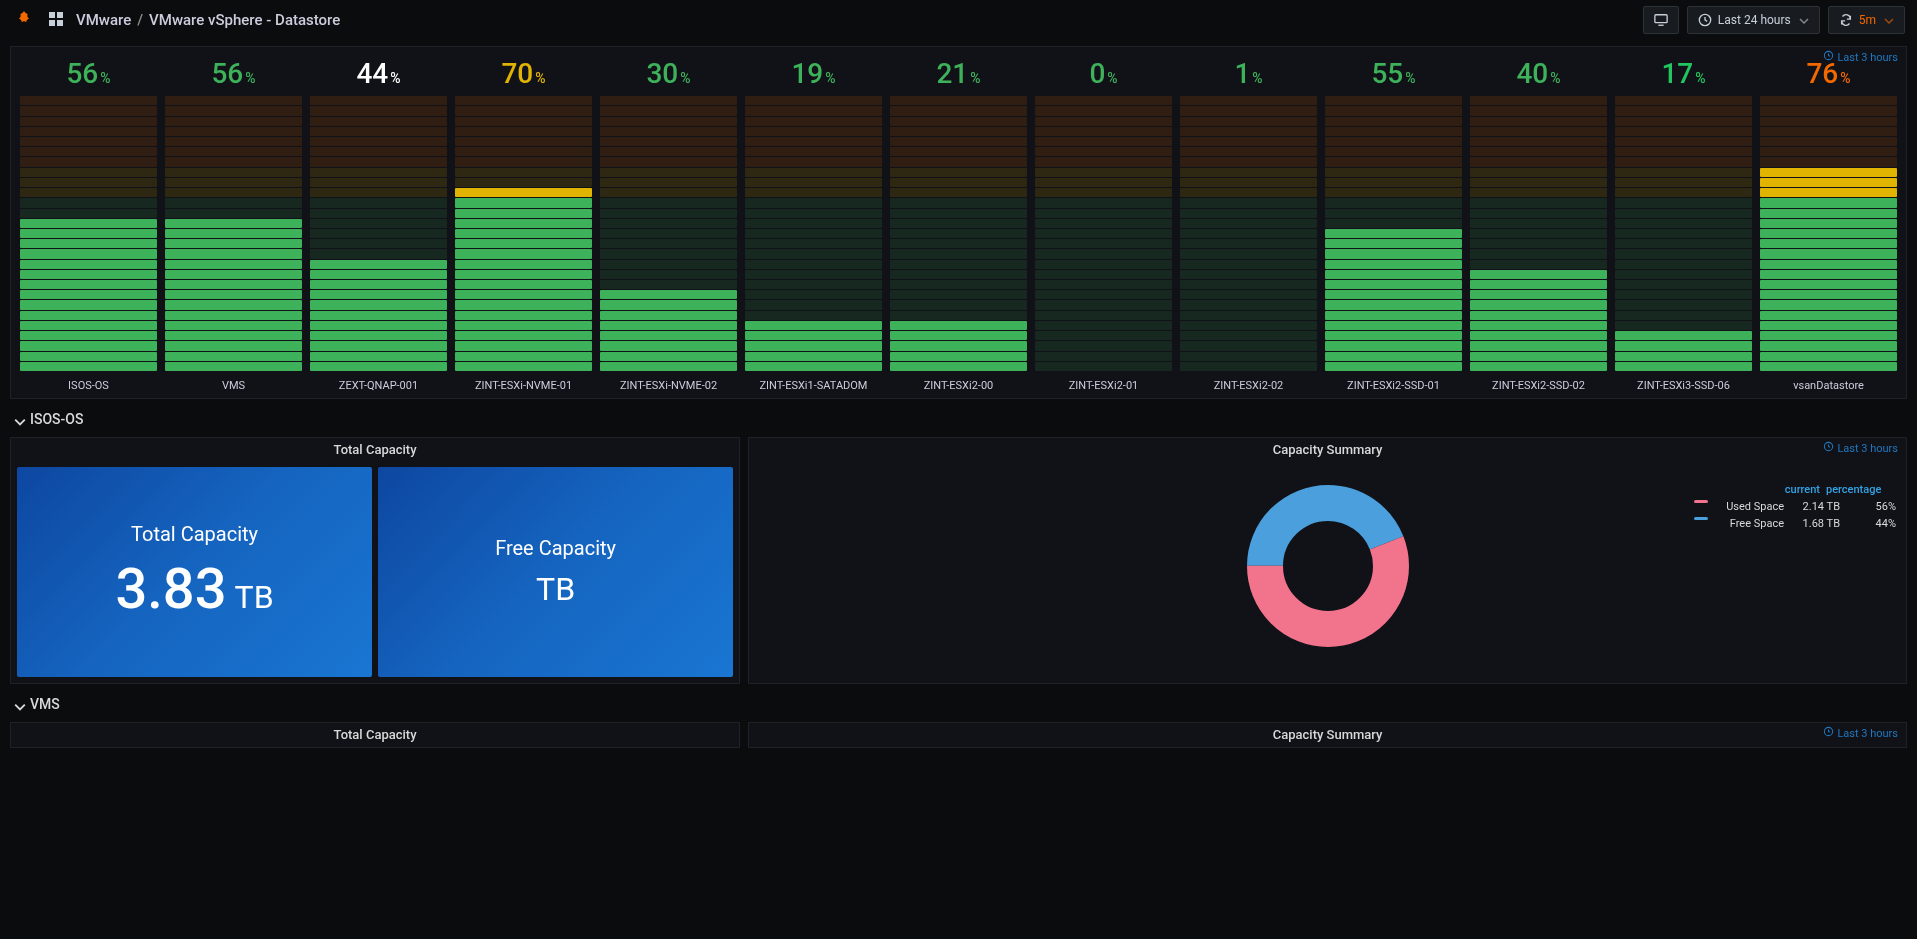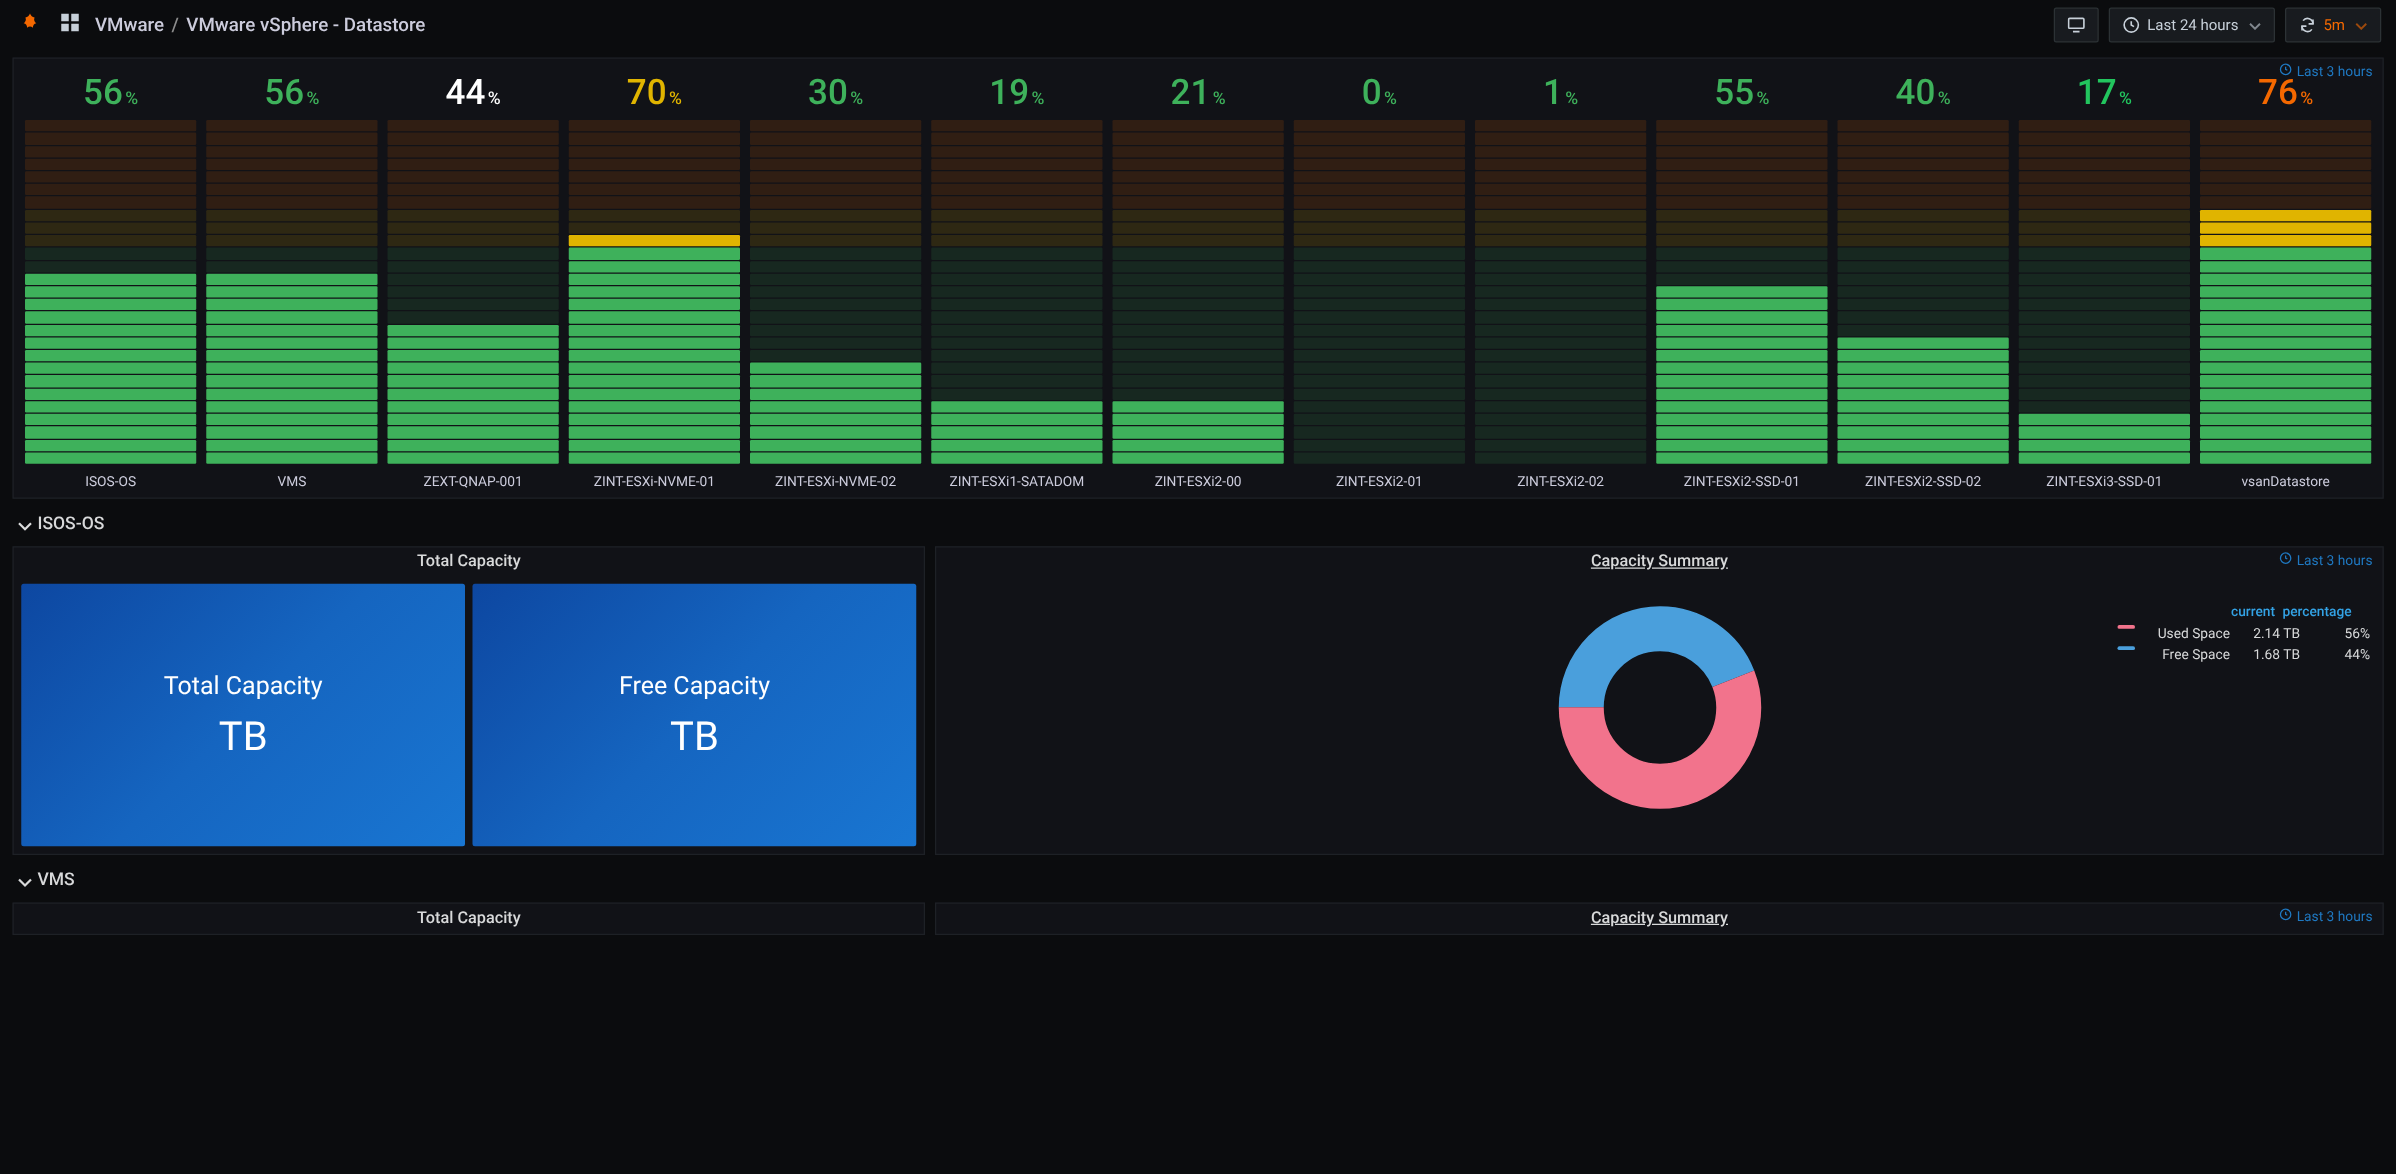--- a/index.html
+++ b/index.html
@@ -31,21 +31,21 @@
 .gauge-bars { width:100%; height:275px; display:flex; flex-direction:column; justify-content:flex-end; gap:1px; padding:0 3px; }
 .segment { width:100%; height:9.5px; border-radius:1px; }
 .glabel { font-size:11px; color:#ccccdc; padding-top:8px; text-align:center; white-space:nowrap; }
 
 
 .row-header { display:flex; align-items:center; padding:12px 4px 4px 4px; font-size:14px; font-weight:500; cursor:pointer; gap:4px; }
 .chev { width:12px; height:12px; }
 
 .row-grid { display:flex; gap:8px; }
 .panel-third { flex:0 0 calc(38.7% - 4px); }
-.panel-rest { flex:1;text-decoration:underline; }
+.panel-rest { flex:1; }
 
 
 .tiles { display:flex; gap:6px; padding:6px; }
 .tile { flex:1; background:linear-gradient(135deg,#0d47a1 0%,#1565c0 50%,#1976d2 100%); border-radius:2px; display:flex; flex-direction:column; align-items:center; justify-content:center; padding:30px 10px; height:210px; }
 .tile-label { font-size:20px; color:#fff; margin-bottom:10px; }
 .tile-value { font-size:56px; font-weight:500; color:#fff; display:flex; align-items:baseline; gap:8px; }
 .tile-value .u { font-size:32px; font-weight:400; }
 
 
 .donut-wrap { display:flex; align-items:center; justify-content:center; height:210px; position:relative; }
@@ -517,21 +517,21 @@
             <div class="segment" style="background: rgb(62, 177, 91); opacity: 0.14;"></div>
             <div class="segment" style="background: rgb(62, 177, 91); opacity: 0.14;"></div>
             <div class="segment" style="background: rgb(62, 177, 91); opacity: 0.14;"></div>
             <div class="segment" style="background: rgb(62, 177, 91); opacity: 0.14;"></div>
             <div class="segment" style="background: rgb(62, 177, 91); opacity: 0.14;"></div>
             <div class="segment" style="background: rgb(62, 177, 91); opacity: 1;"></div>
             <div class="segment" style="background: rgb(62, 177, 91); opacity: 1;"></div>
             <div class="segment" style="background: rgb(62, 177, 91); opacity: 1;"></div>
             <div class="segment" style="background: rgb(62, 177, 91); opacity: 1;"></div>
           </div>
-          <div class="glabel">ZINT-ESXi3-SSD-01</div>
+          <div class="glabel">ZINT-ESXi3-SSD-06</div>
         </div>
         <div class="gauge">
           <div class="gauge-value" style="color: rgb(244, 104, 0);">76<span class="unit">%</span></div>
           <div class="gauge-bars">
             <div class="segment" style="background: rgb(244, 104, 0); opacity: 0.14;"></div>
             <div class="segment" style="background: rgb(244, 104, 0); opacity: 0.14;"></div>
             <div class="segment" style="background: rgb(244, 104, 0); opacity: 0.14;"></div>
             <div class="segment" style="background: rgb(244, 104, 0); opacity: 0.14;"></div>
             <div class="segment" style="background: rgb(244, 104, 0); opacity: 0.14;"></div>
             <div class="segment" style="background: rgb(244, 104, 0); opacity: 0.14;"></div>
@@ -568,20 +568,21 @@
         </svg></span>
     <span>ISOS-OS</span>
   </div>
   <div class="row-grid">
     <div class="panel panel-third">
       <div class="panel-title">Total Capacity</div>
       <div class="tiles">
         <div class="tile">
           <div class="tile-label">Total Capacity</div>
           <div class="tile-value">
+              <span>3.83</span>
               <span class="u">TB</span>
             </div>
         </div>
         <div class="tile">
           <div class="tile-label">Free Capacity</div>
           <div class="tile-value">
               <span class="u">TB</span>
             </div>
         </div>
       </div>

